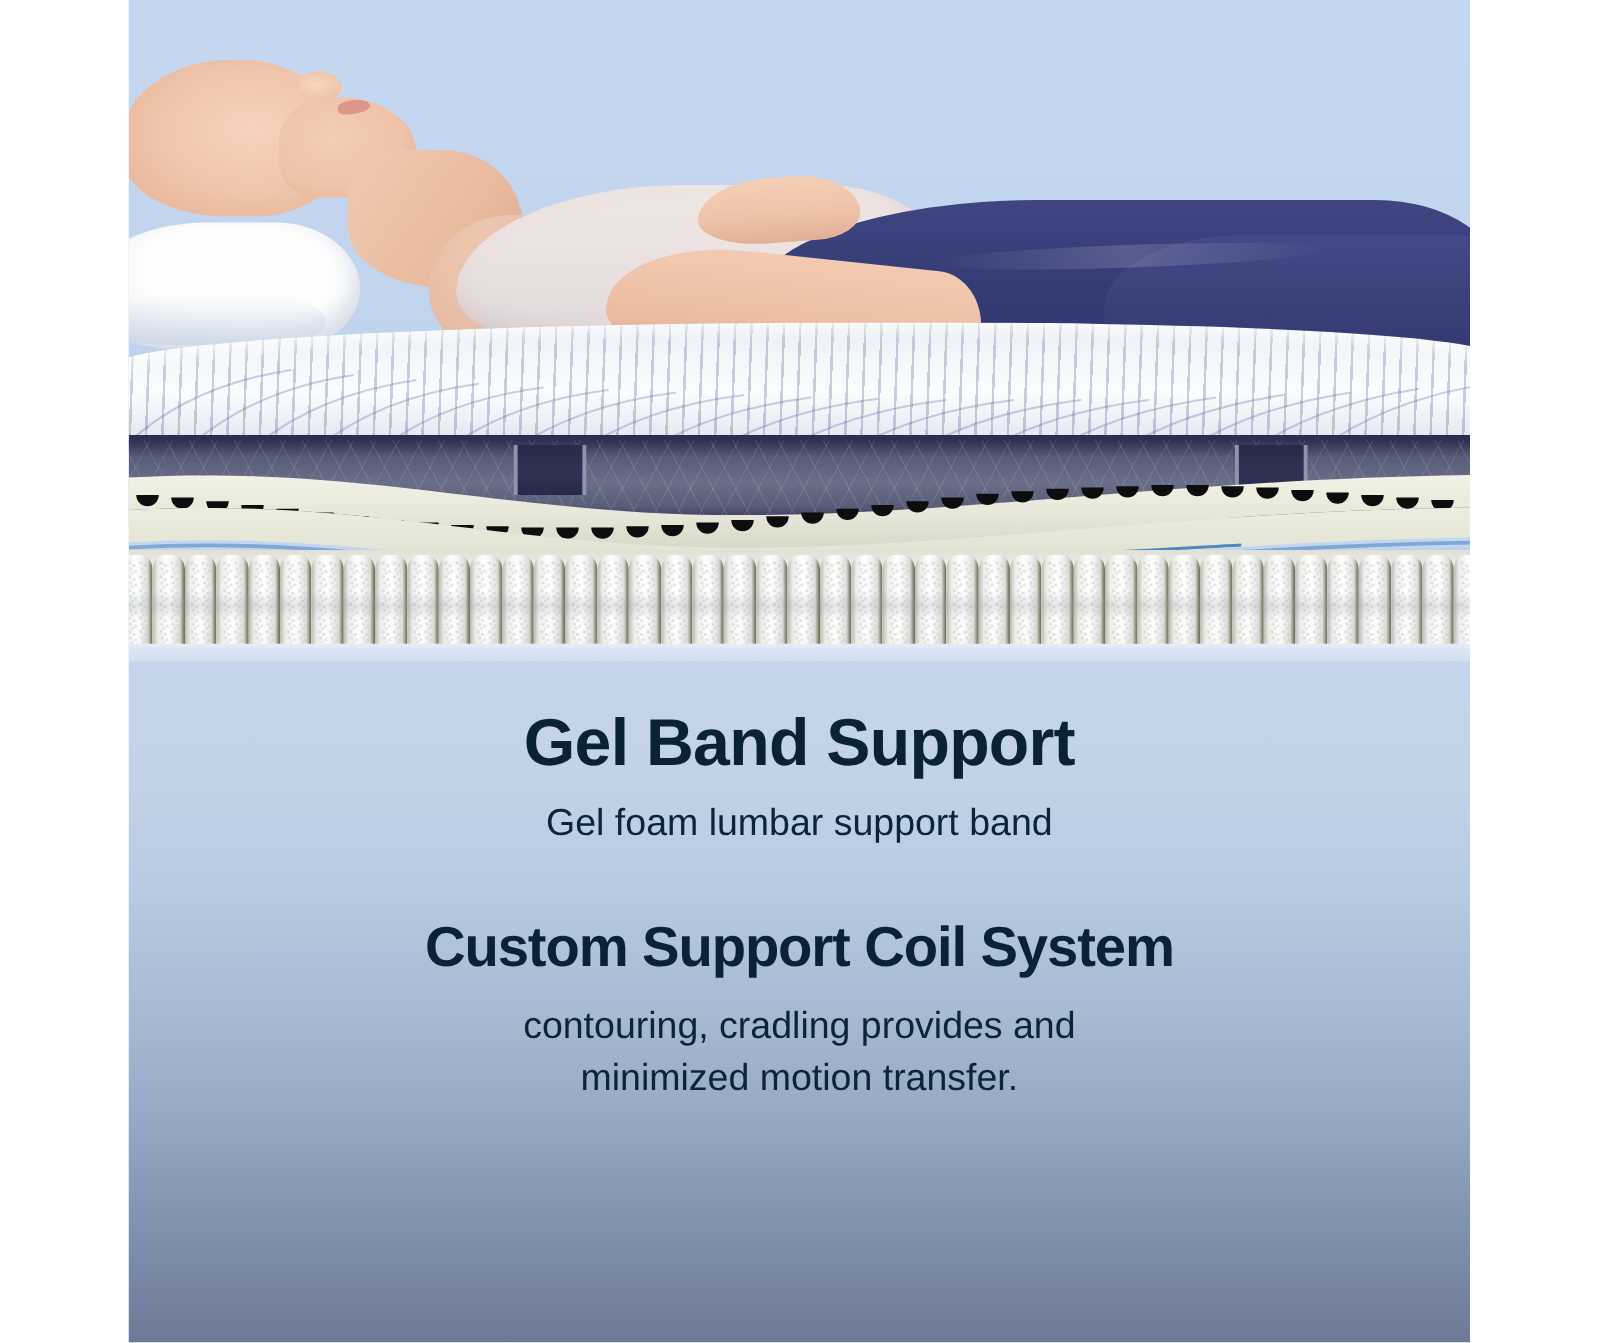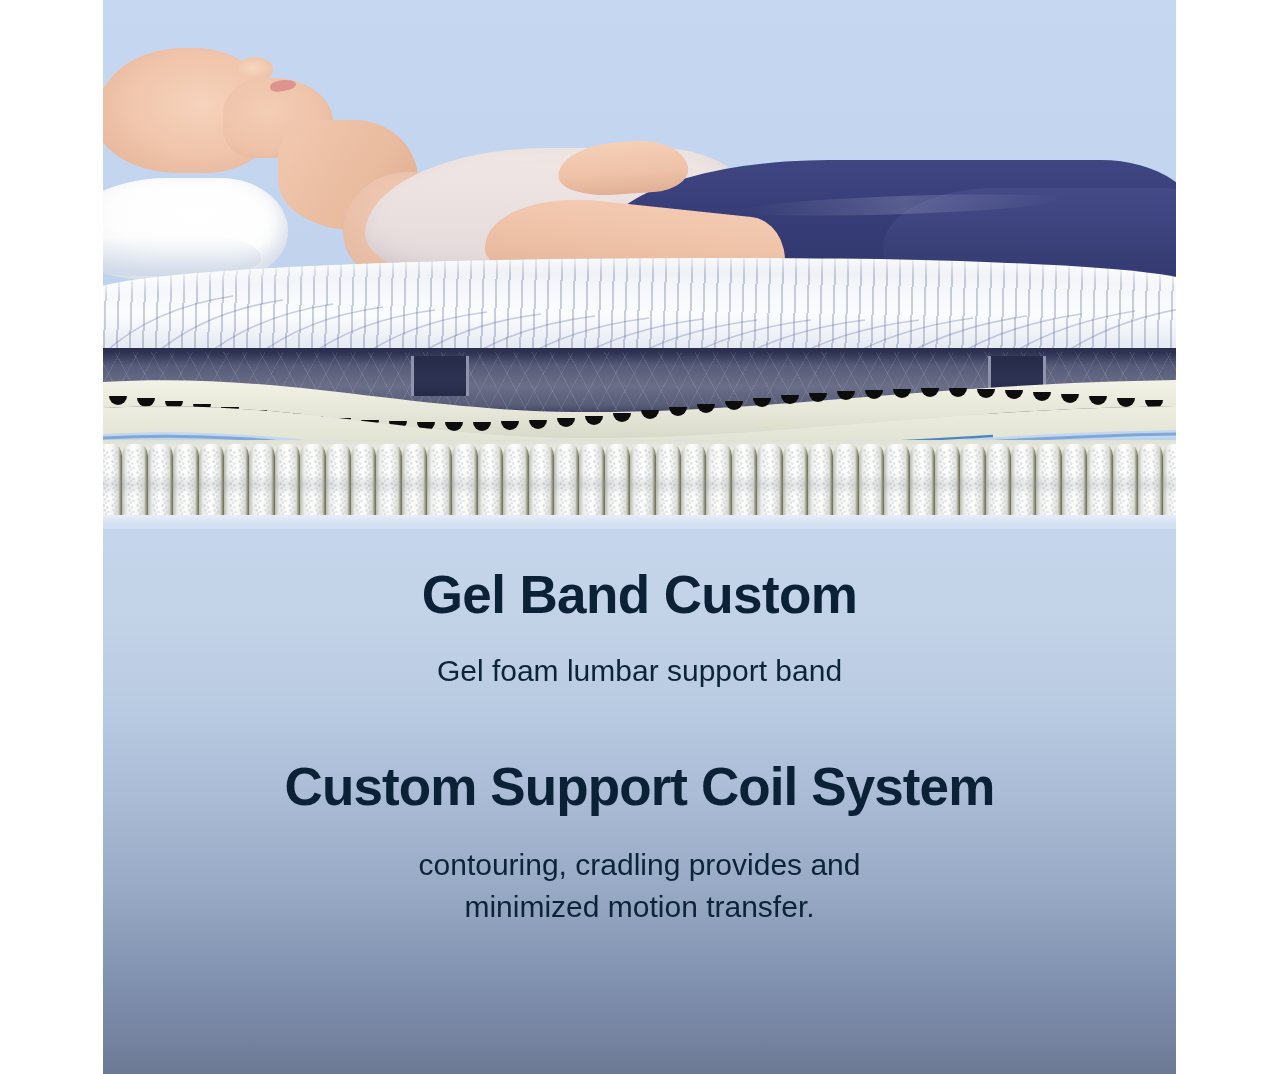--- a/index.html
+++ b/index.html
@@ -315,32 +315,32 @@
     letter-spacing: -0.6px;
     color: #0b2236;
     line-height: 1.04;
   }
   .heading.h-gel {
     font-size: 53px;
     margin: 0;
     padding-top: 38px;
   }
   .heading.h-coil {
-    font-size: 53px;
+    font-size: 45px;
     margin: 0;
     padding-top: 54px;
     letter-spacing: -0.9px;
   }
   .sub {
     font-family: "Liberation Sans", sans-serif;
     font-size: 30px;
     font-weight: normal;
     color: #0c2437;
     line-height: 1.42;
-    margin: 12px;
+    margin: 0;
     padding-top: 16px;
   }
   .sub.sub-coil { padding-top: 18px; }
   .sub span { display: block; }
 </style>
 </head>
 <body>
 
 <div class="page">
   <div class="panel">
@@ -506,21 +506,21 @@
           <div class="coil"></div>
         </div>
         <div class="coil-base"></div>
       </div>
 
       <div class="bottom-strip"></div>
     </div>
 
     <div class="content">
 
-      <h2 class="heading h-gel">Gel Band Custom</h2>
+      <h2 class="heading h-gel">Gel Band Support</h2>
 
       <p class="sub">
         <span>Gel foam lumbar support band</span>
       </p>
 
       <h2 class="heading h-coil">Custom Support Coil System</h2>
 
       <p class="sub sub-coil">
         <span>contouring, cradling provides and</span>
         <span>minimized motion transfer.</span>

